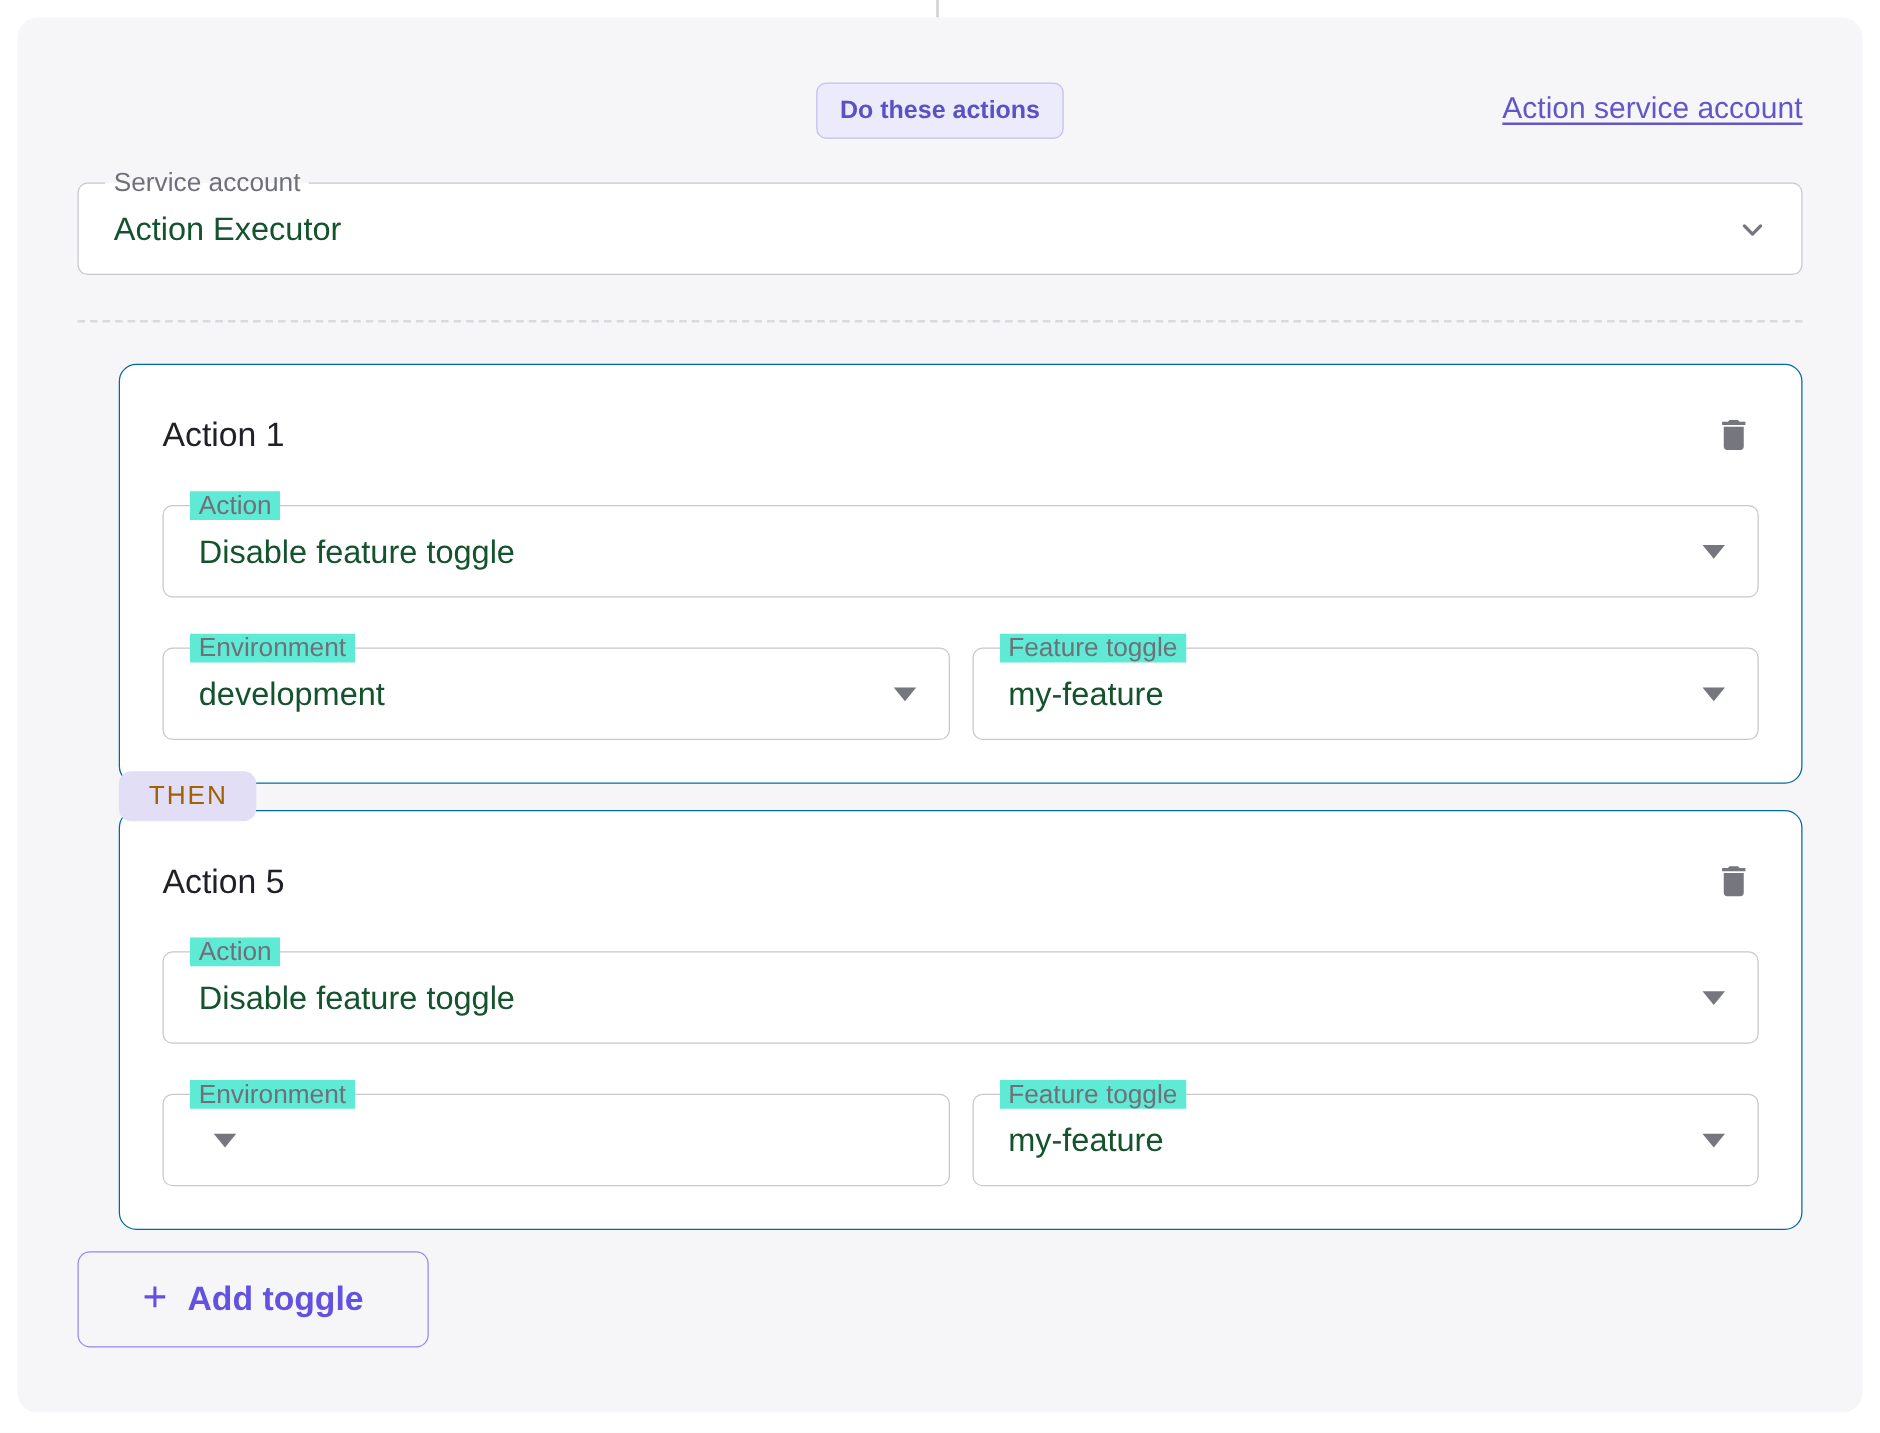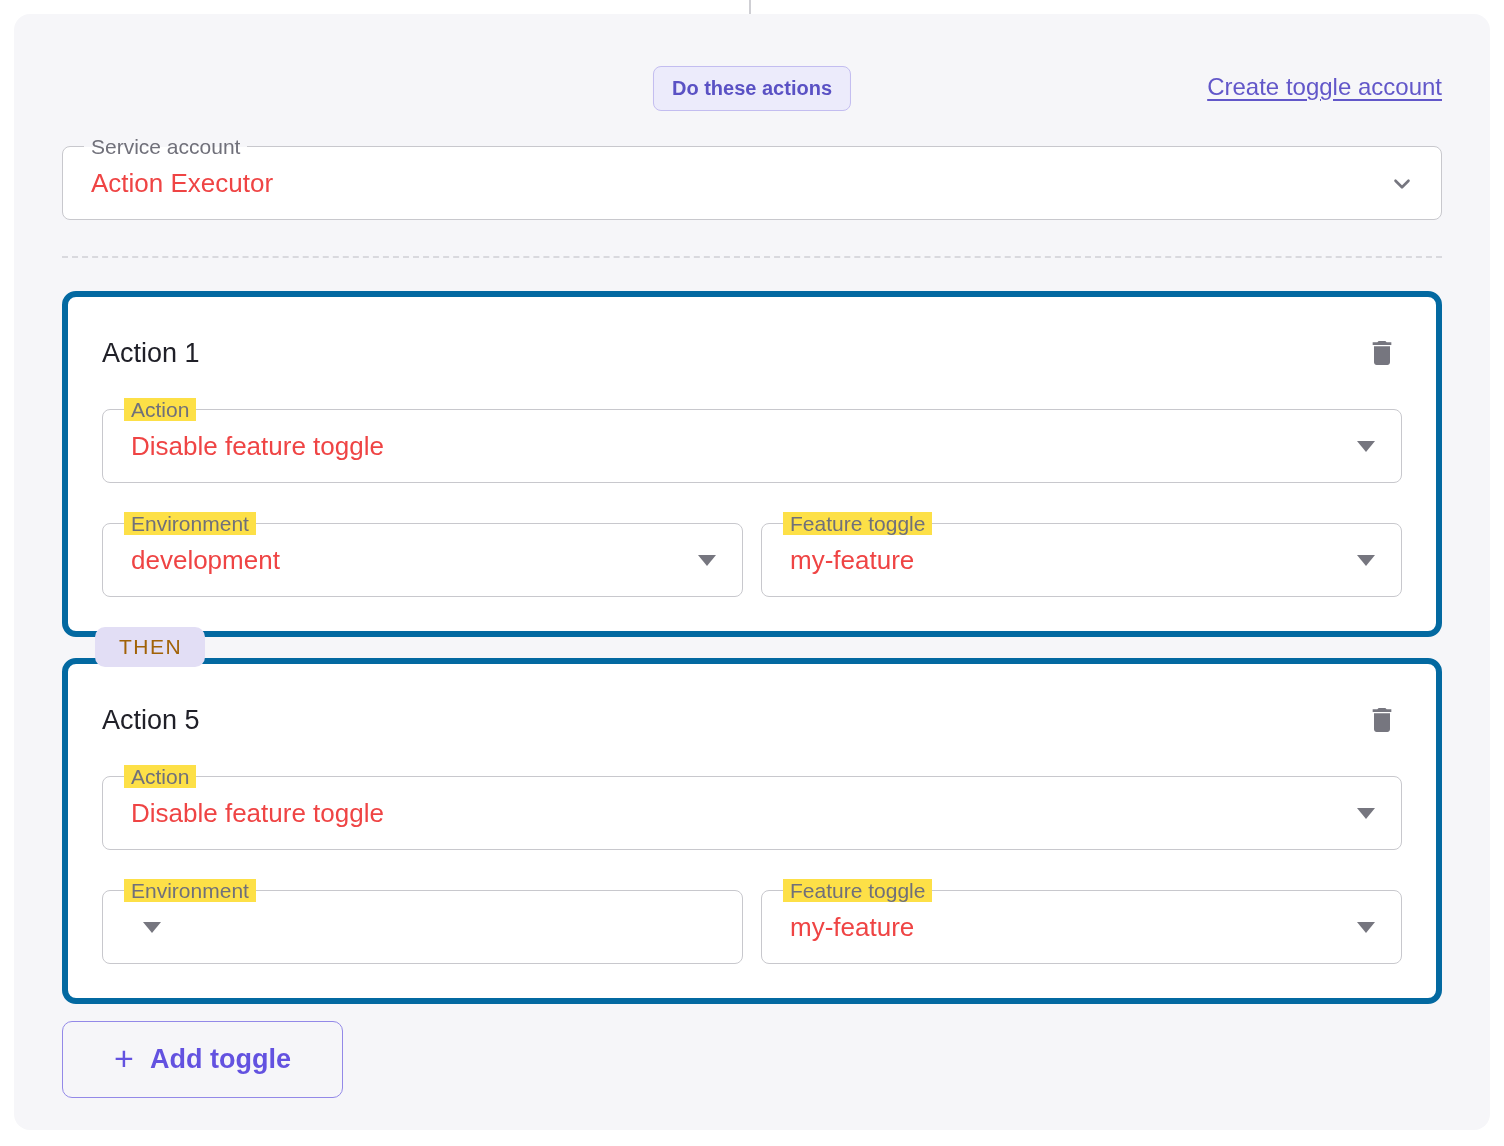--- a/index.html
+++ b/index.html
@@ -50,51 +50,52 @@
     border: 1px solid #c8c8cd;
     border-radius: 8px;
     display: flex; align-items: center;
     padding: 1px 26px 0 28px;
     cursor: pointer;
   }
   .field-label {
     position: absolute; top: -12px; left: 21px;
     font-size: 21px; line-height: 23px; color: #70707a;
     padding: 0 7px;
-    background: #fde047;
+    background: #5eead4;
     white-space: nowrap;
   }
   .field.on-gray .field-label {
     background: linear-gradient(to bottom, #f6f6f9 0%, #f6f6f9 50%, #ffffff 50%, #ffffff 100%);
   }
   .field-value {
-    font-size: 26px; color: #ef4444;
+    font-size: 26px; color: #14532d;
     flex: 1 1 auto;
     white-space: nowrap; overflow: hidden;
   }
   .caret-down {
     width: 0; height: 0; flex: 0 0 auto;
     border-left: 9px solid transparent;
     border-right: 9px solid transparent;
     border-top: 11px solid #76767f;
     margin-left: 12px;
   }
   .chevron-svg { flex: 0 0 auto; margin-left: 12px; }
   
   .divider {
     border: none;
     border-top: 2px dashed #d9d9de;
     margin: 36px 0 33px 0;
   }
   
   .card {
     background: #ffffff;
-    border: 6px solid #0369a1;
+    border: 1px solid #0369a1;
     border-radius: 14px;
     padding: 36px 34px 34px 34px;
+    margin-left: 33px;
   }
   .card-header {
     display: flex; align-items: center; justify-content: space-between;
     margin-bottom: 36px;
   }
   .card-title { font-size: 27px; font-weight: 400; color: #202028; line-height: 40px; }
   .icon-btn {
     background: none; border: none; cursor: pointer;
     width: 40px; height: 40px;
     display: flex; align-items: center; justify-content: center;
@@ -131,21 +132,21 @@
 </style>
 </head>
 <body>
 
 <div class="connector"></div>
 
 <div class="panel">
 
   <div class="panel-header">
     <span class="chip">Do these actions</span>
-    <a class="create-link">Create toggle account</a>
+    <a class="create-link">Action service account</a>
   </div>
 
   <div class="field on-gray">
     <span class="field-label">Service account</span>
     <span class="field-value">Action Executor</span>
     <svg class="chevron-svg" width="26" height="26" viewBox="0 0 24 24" fill="none" stroke="#76767f" stroke-width="2.4" stroke-linecap="round" stroke-linejoin="round">
       <polyline points="6 9 12 15 18 9"></polyline>
     </svg>
   </div>
 

